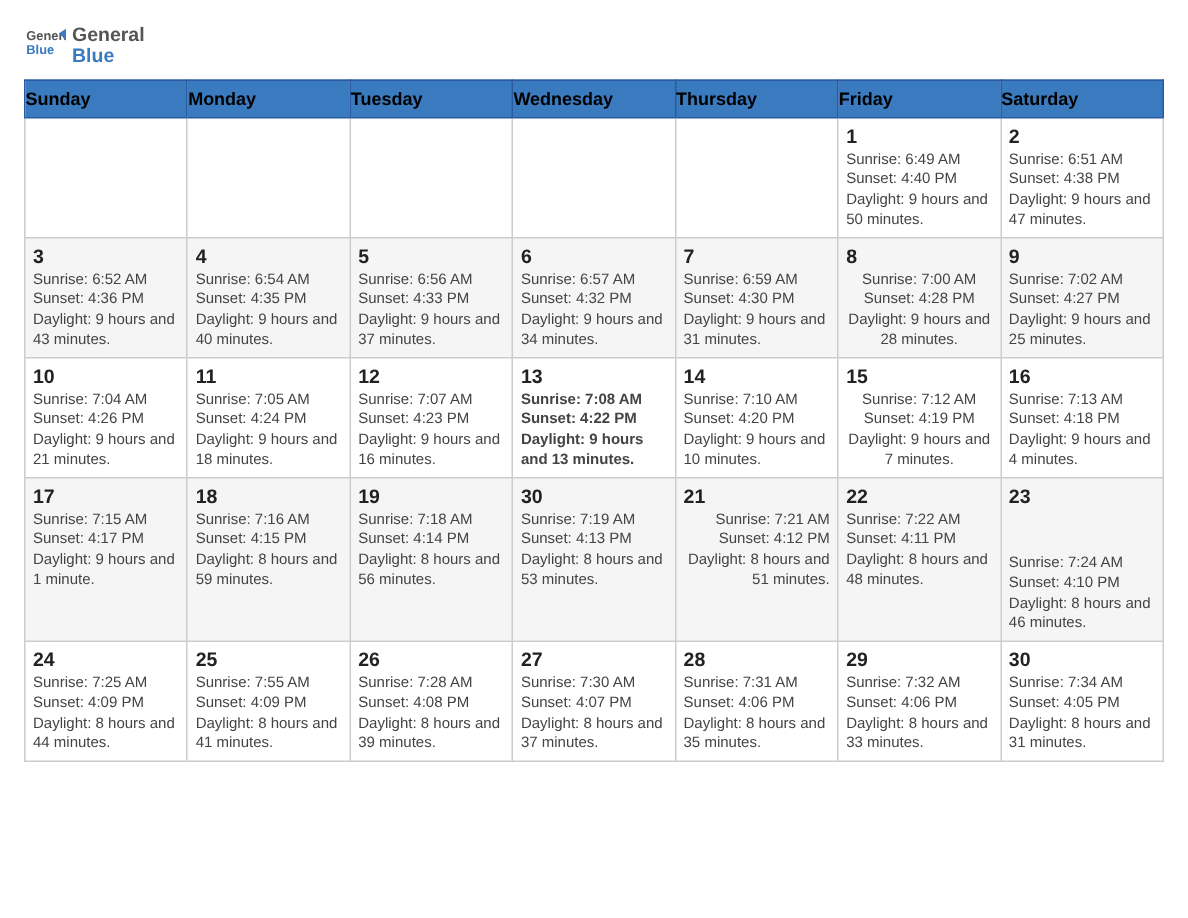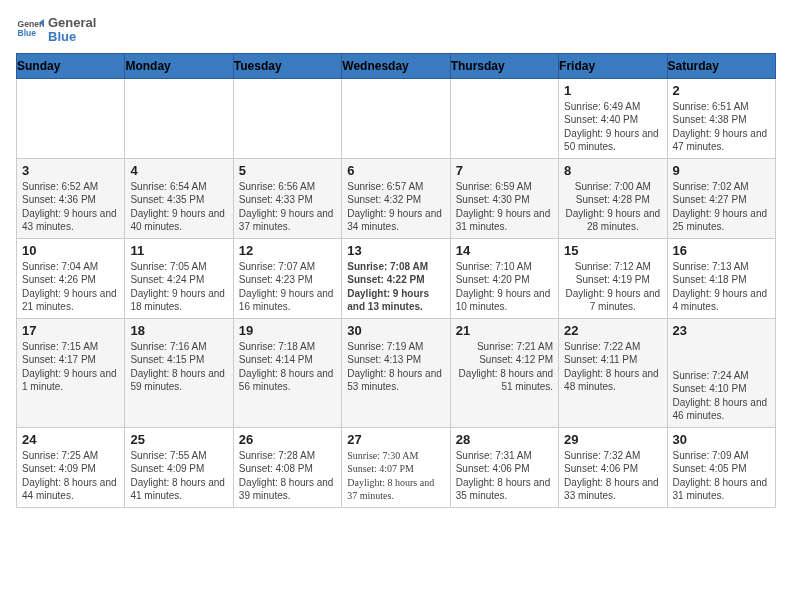--- a/index.html
+++ b/index.html
@@ -289,37 +289,37 @@
 Daylight: 8 hours and 41 minutes.</div>
         </td>
         <td>
           <span class="day-number">26</span>
           <div class="day-info" style="white-space: pre-line;">Sunrise: 7:28 AM
 Sunset: 4:08 PM
 Daylight: 8 hours and 39 minutes.</div>
         </td>
         <td>
           <span class="day-number">27</span>
-          <div class="day-info" style="white-space: pre-line; font-family: Liberation Serif, serif;">Sunrise: 7:30 AM
+          <div class="day-info" style="white-space: pre-line;">Sunrise: 7:30 AM
 Sunset: 4:07 PM
 Daylight: 8 hours and 37 minutes.</div>
         </td>
         <td>
           <span class="day-number">28</span>
           <div class="day-info" style="white-space: pre-line;">Sunrise: 7:31 AM
 Sunset: 4:06 PM
 Daylight: 8 hours and 35 minutes.</div>
         </td>
         <td>
           <span class="day-number">29</span>
           <div class="day-info" style="white-space: pre-line;">Sunrise: 7:32 AM
 Sunset: 4:06 PM
 Daylight: 8 hours and 33 minutes.</div>
         </td>
         <td>
           <span class="day-number">30</span>
-          <div class="day-info" style="white-space: pre-line;">Sunrise: 7:09 AM
+          <div class="day-info" style="white-space: pre-line;">Sunrise: 7:34 AM
 Sunset: 4:05 PM
 Daylight: 8 hours and 31 minutes.</div>
         </td>
       </tr>
     </tbody>
 </table>
 
 </body></html>

